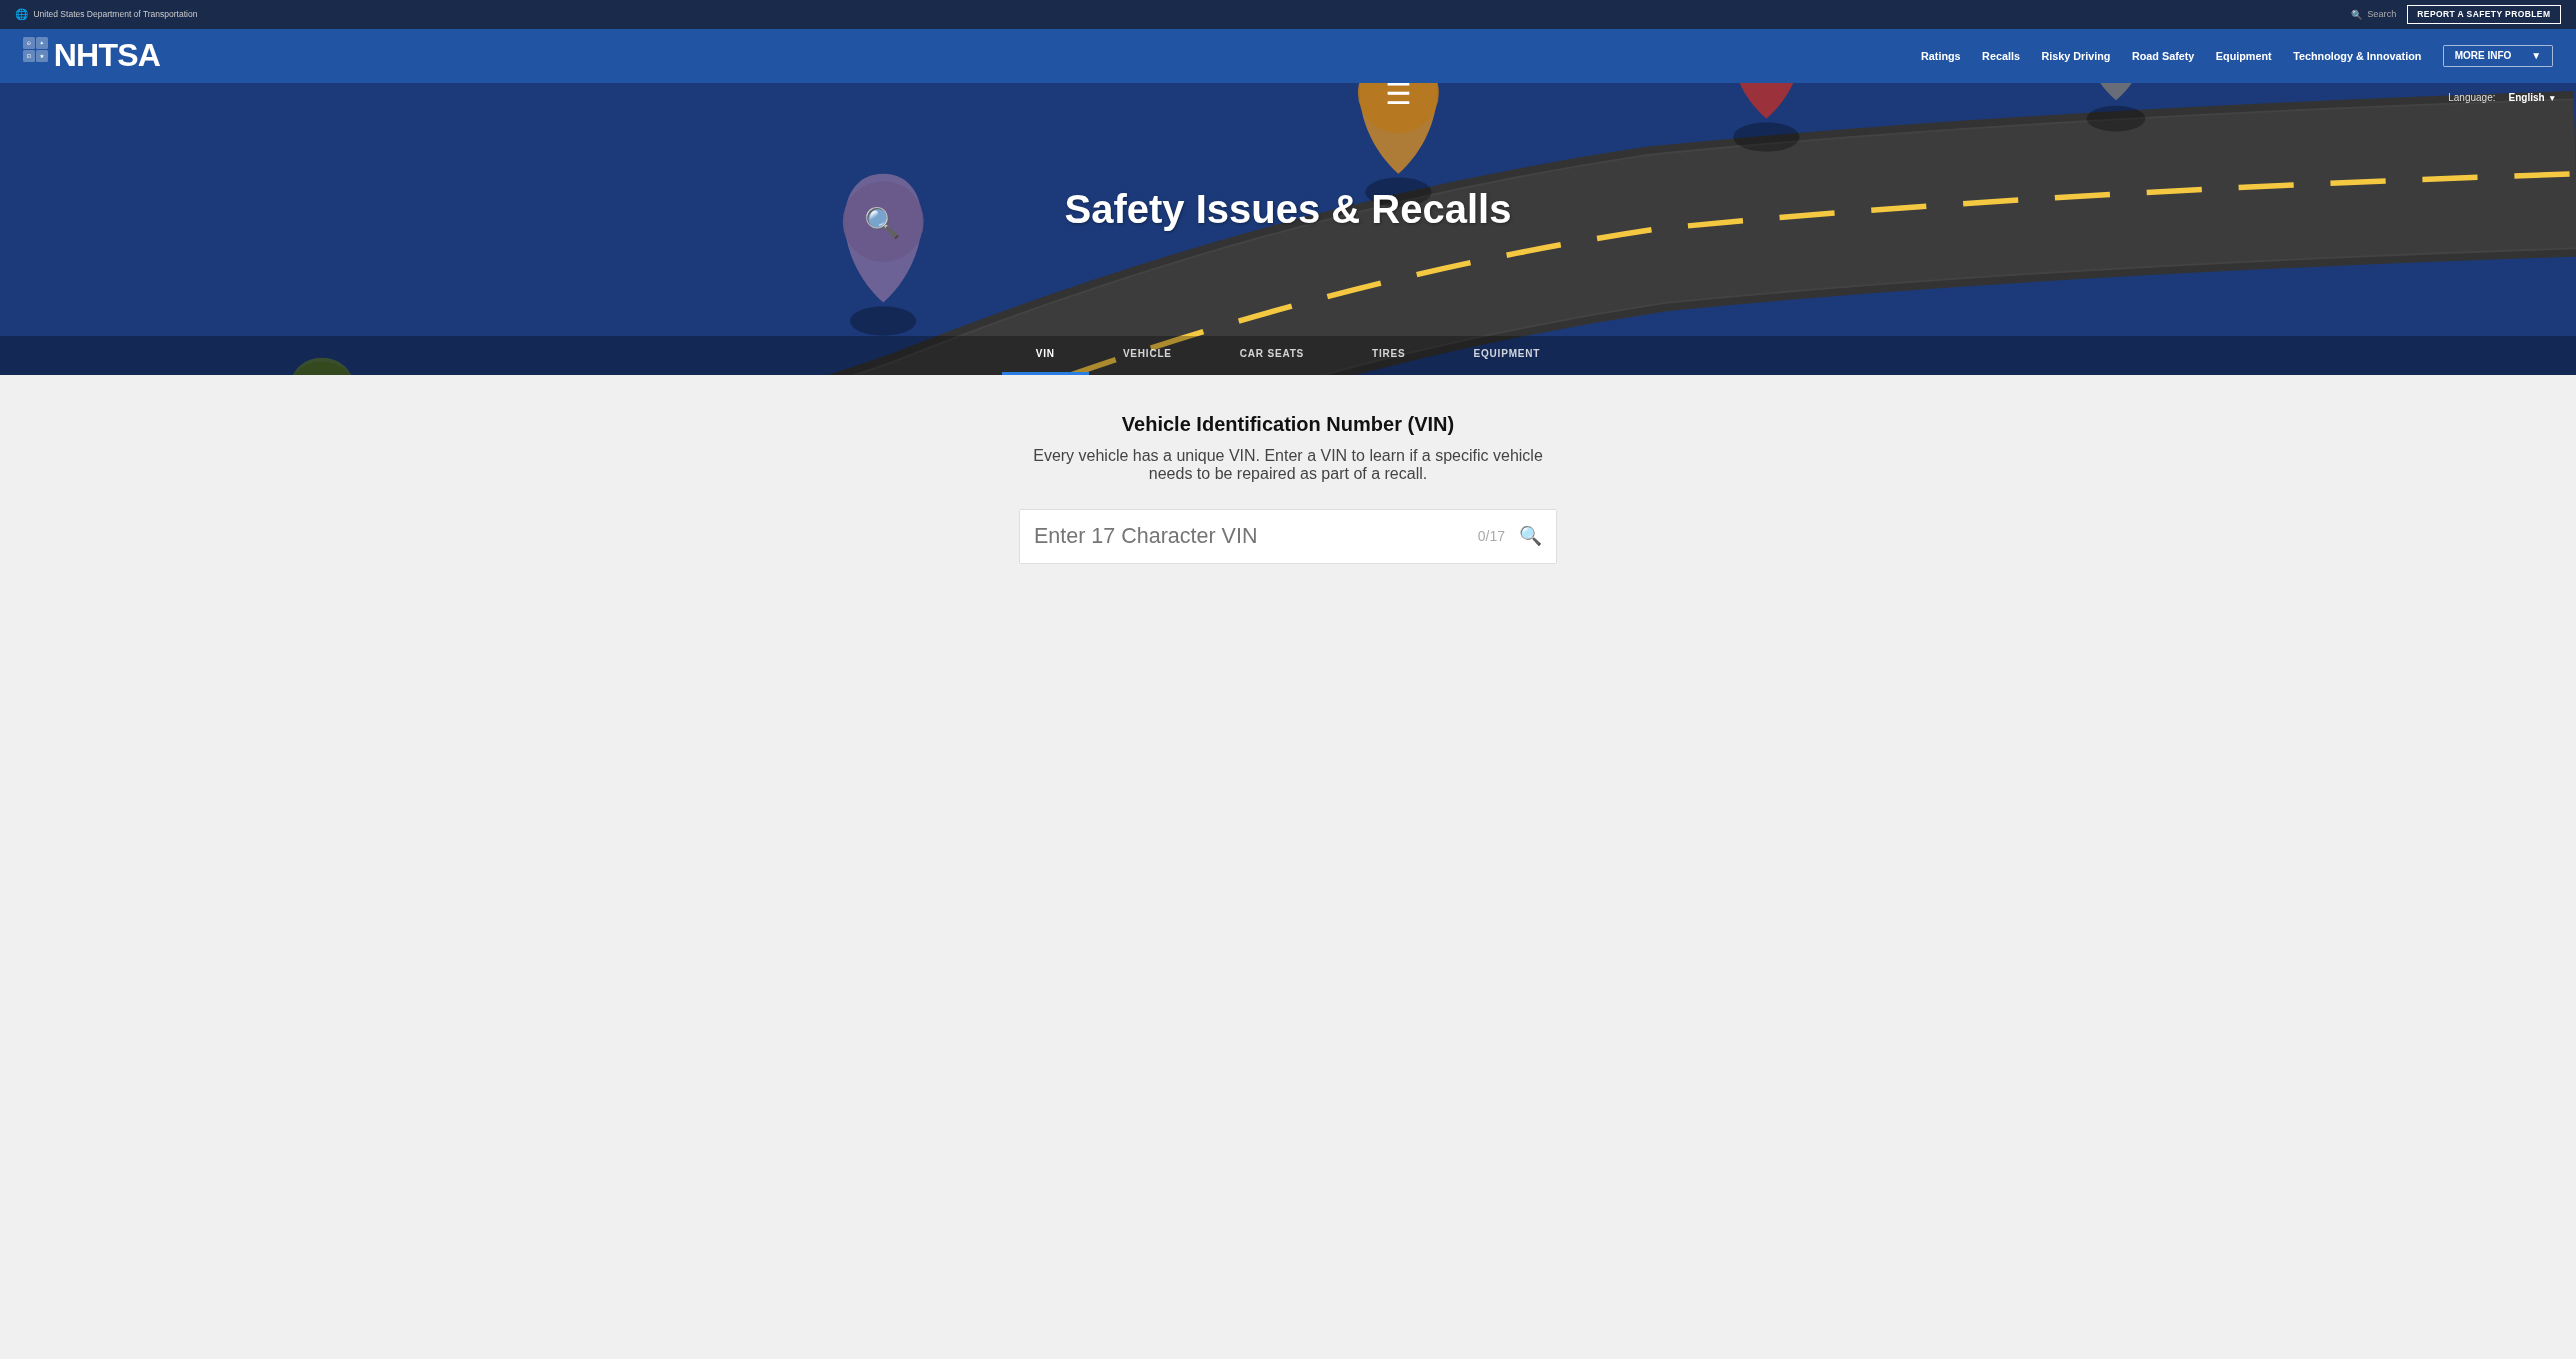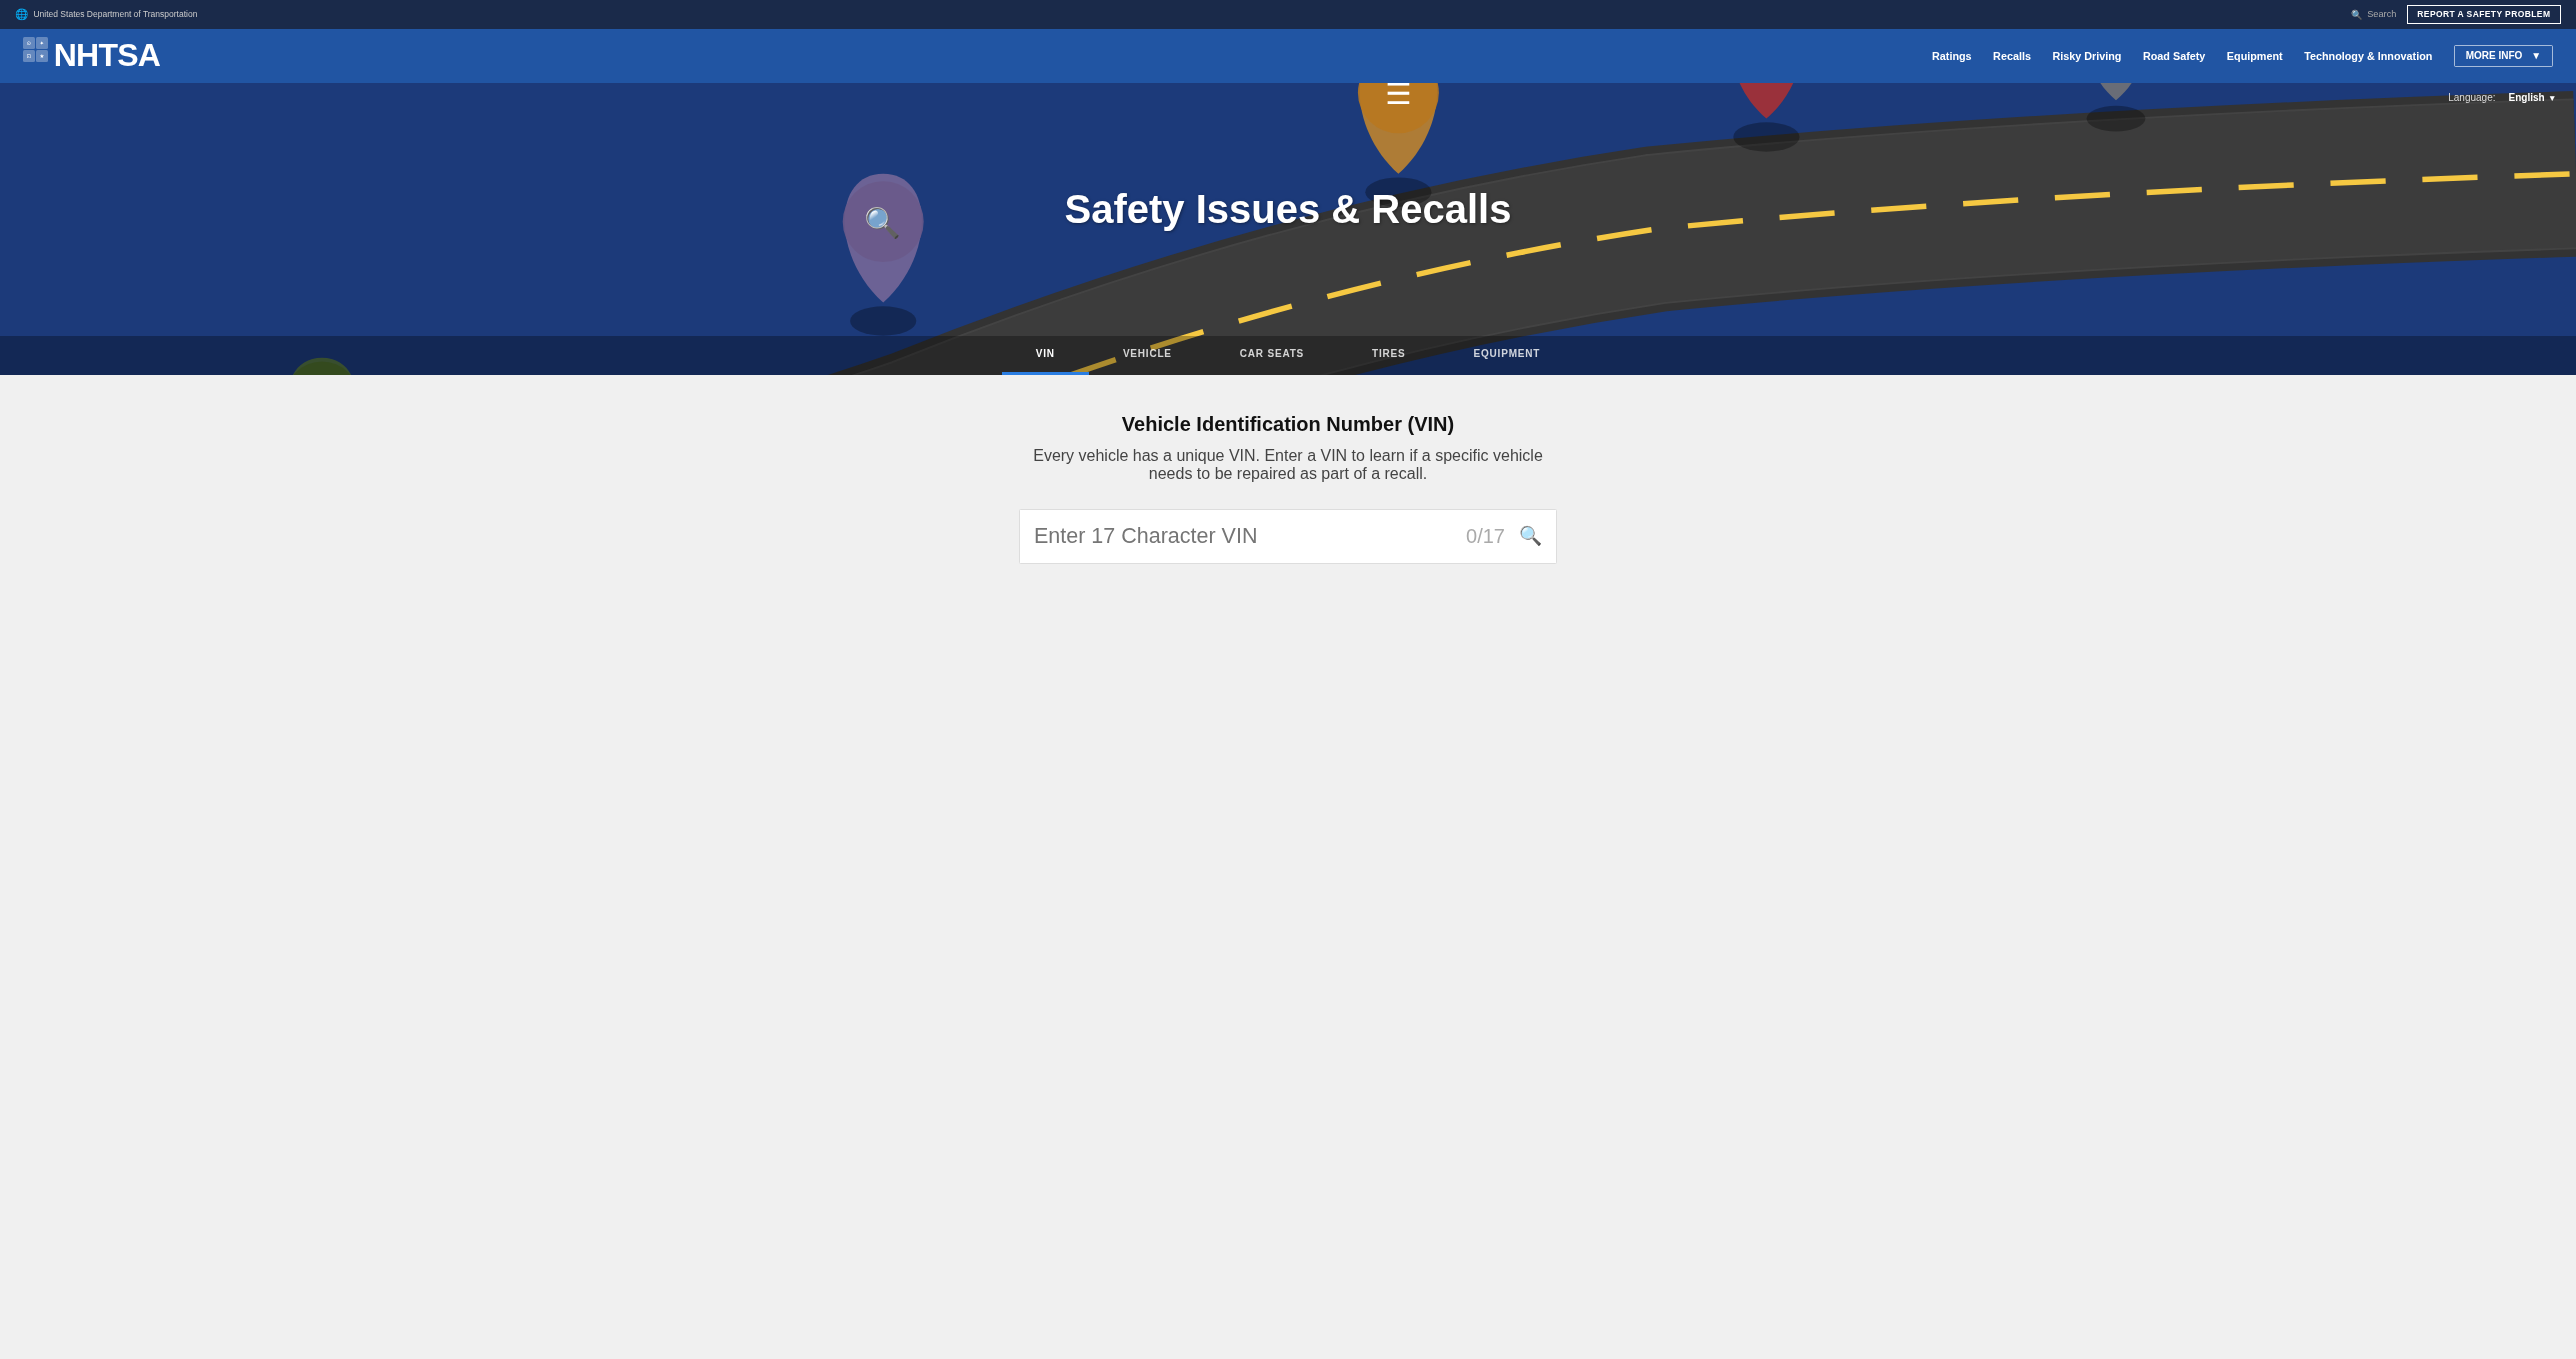--- a/index.html
+++ b/index.html
@@ -71,21 +71,21 @@
       cursor: pointer;
       white-space: nowrap;
     }
     .nav-link.active { font-weight: 700; }
     .more-info-btn {
       border: 1.2px solid rgba(255,255,255,0.6);
       padding: 4.6px 10.8px;
       border-radius: 1.5px;
       display: flex;
       align-items: center;
-      gap: 9px;
+      gap: 20px;
       color: white;
       font-size: 10px;
       font-weight: 600;
       cursor: pointer;
     }
 
     
     .hero {
       background: #1c3a7a;
       position: relative;
@@ -171,21 +171,21 @@
     }
     .vin-input {
       flex: 1;
       border: none;
       outline: none;
       font-size: 21.5px;
       color: #bbb;
       background: transparent;
     }
     .vin-counter {
-      font-size: 20px;
+      font-size: 14px;
       color: #aaa;
       margin-right: 14px;
       white-space: nowrap;
       text-align: right;
     }
     .vin-search-btn {
       background: none;
       border: none;
       cursor: pointer;
       color: #2a7de1;

